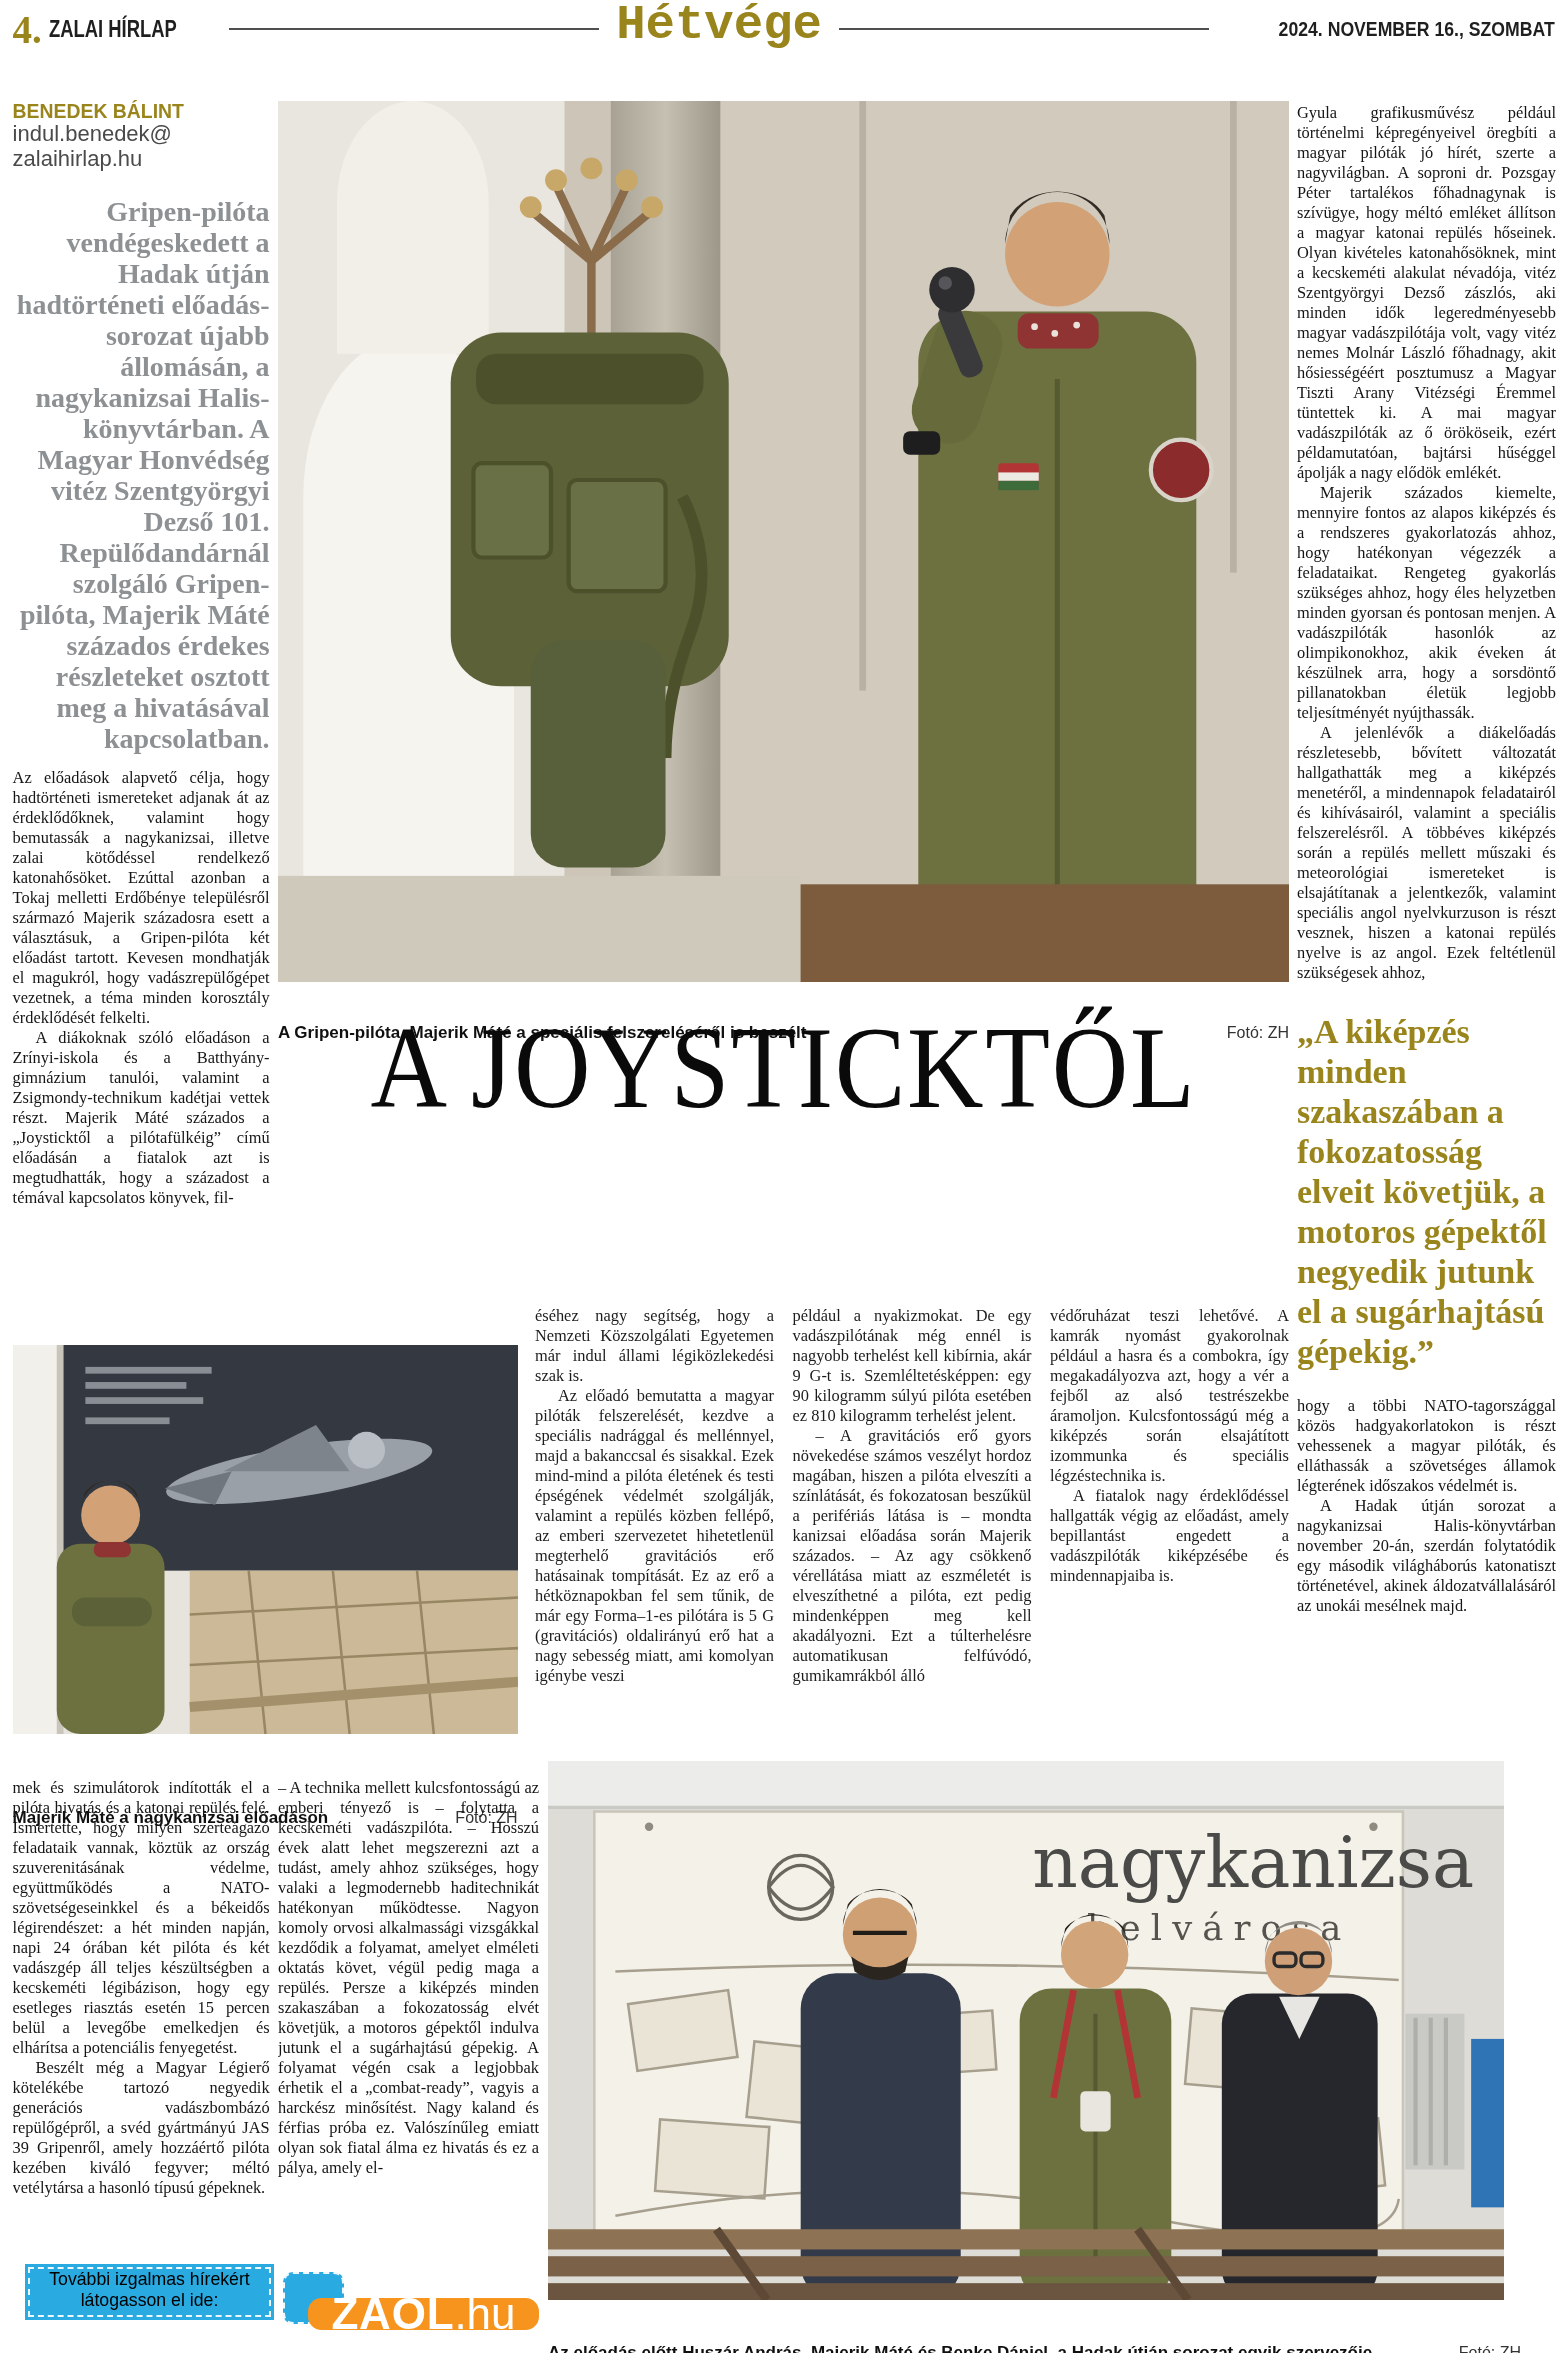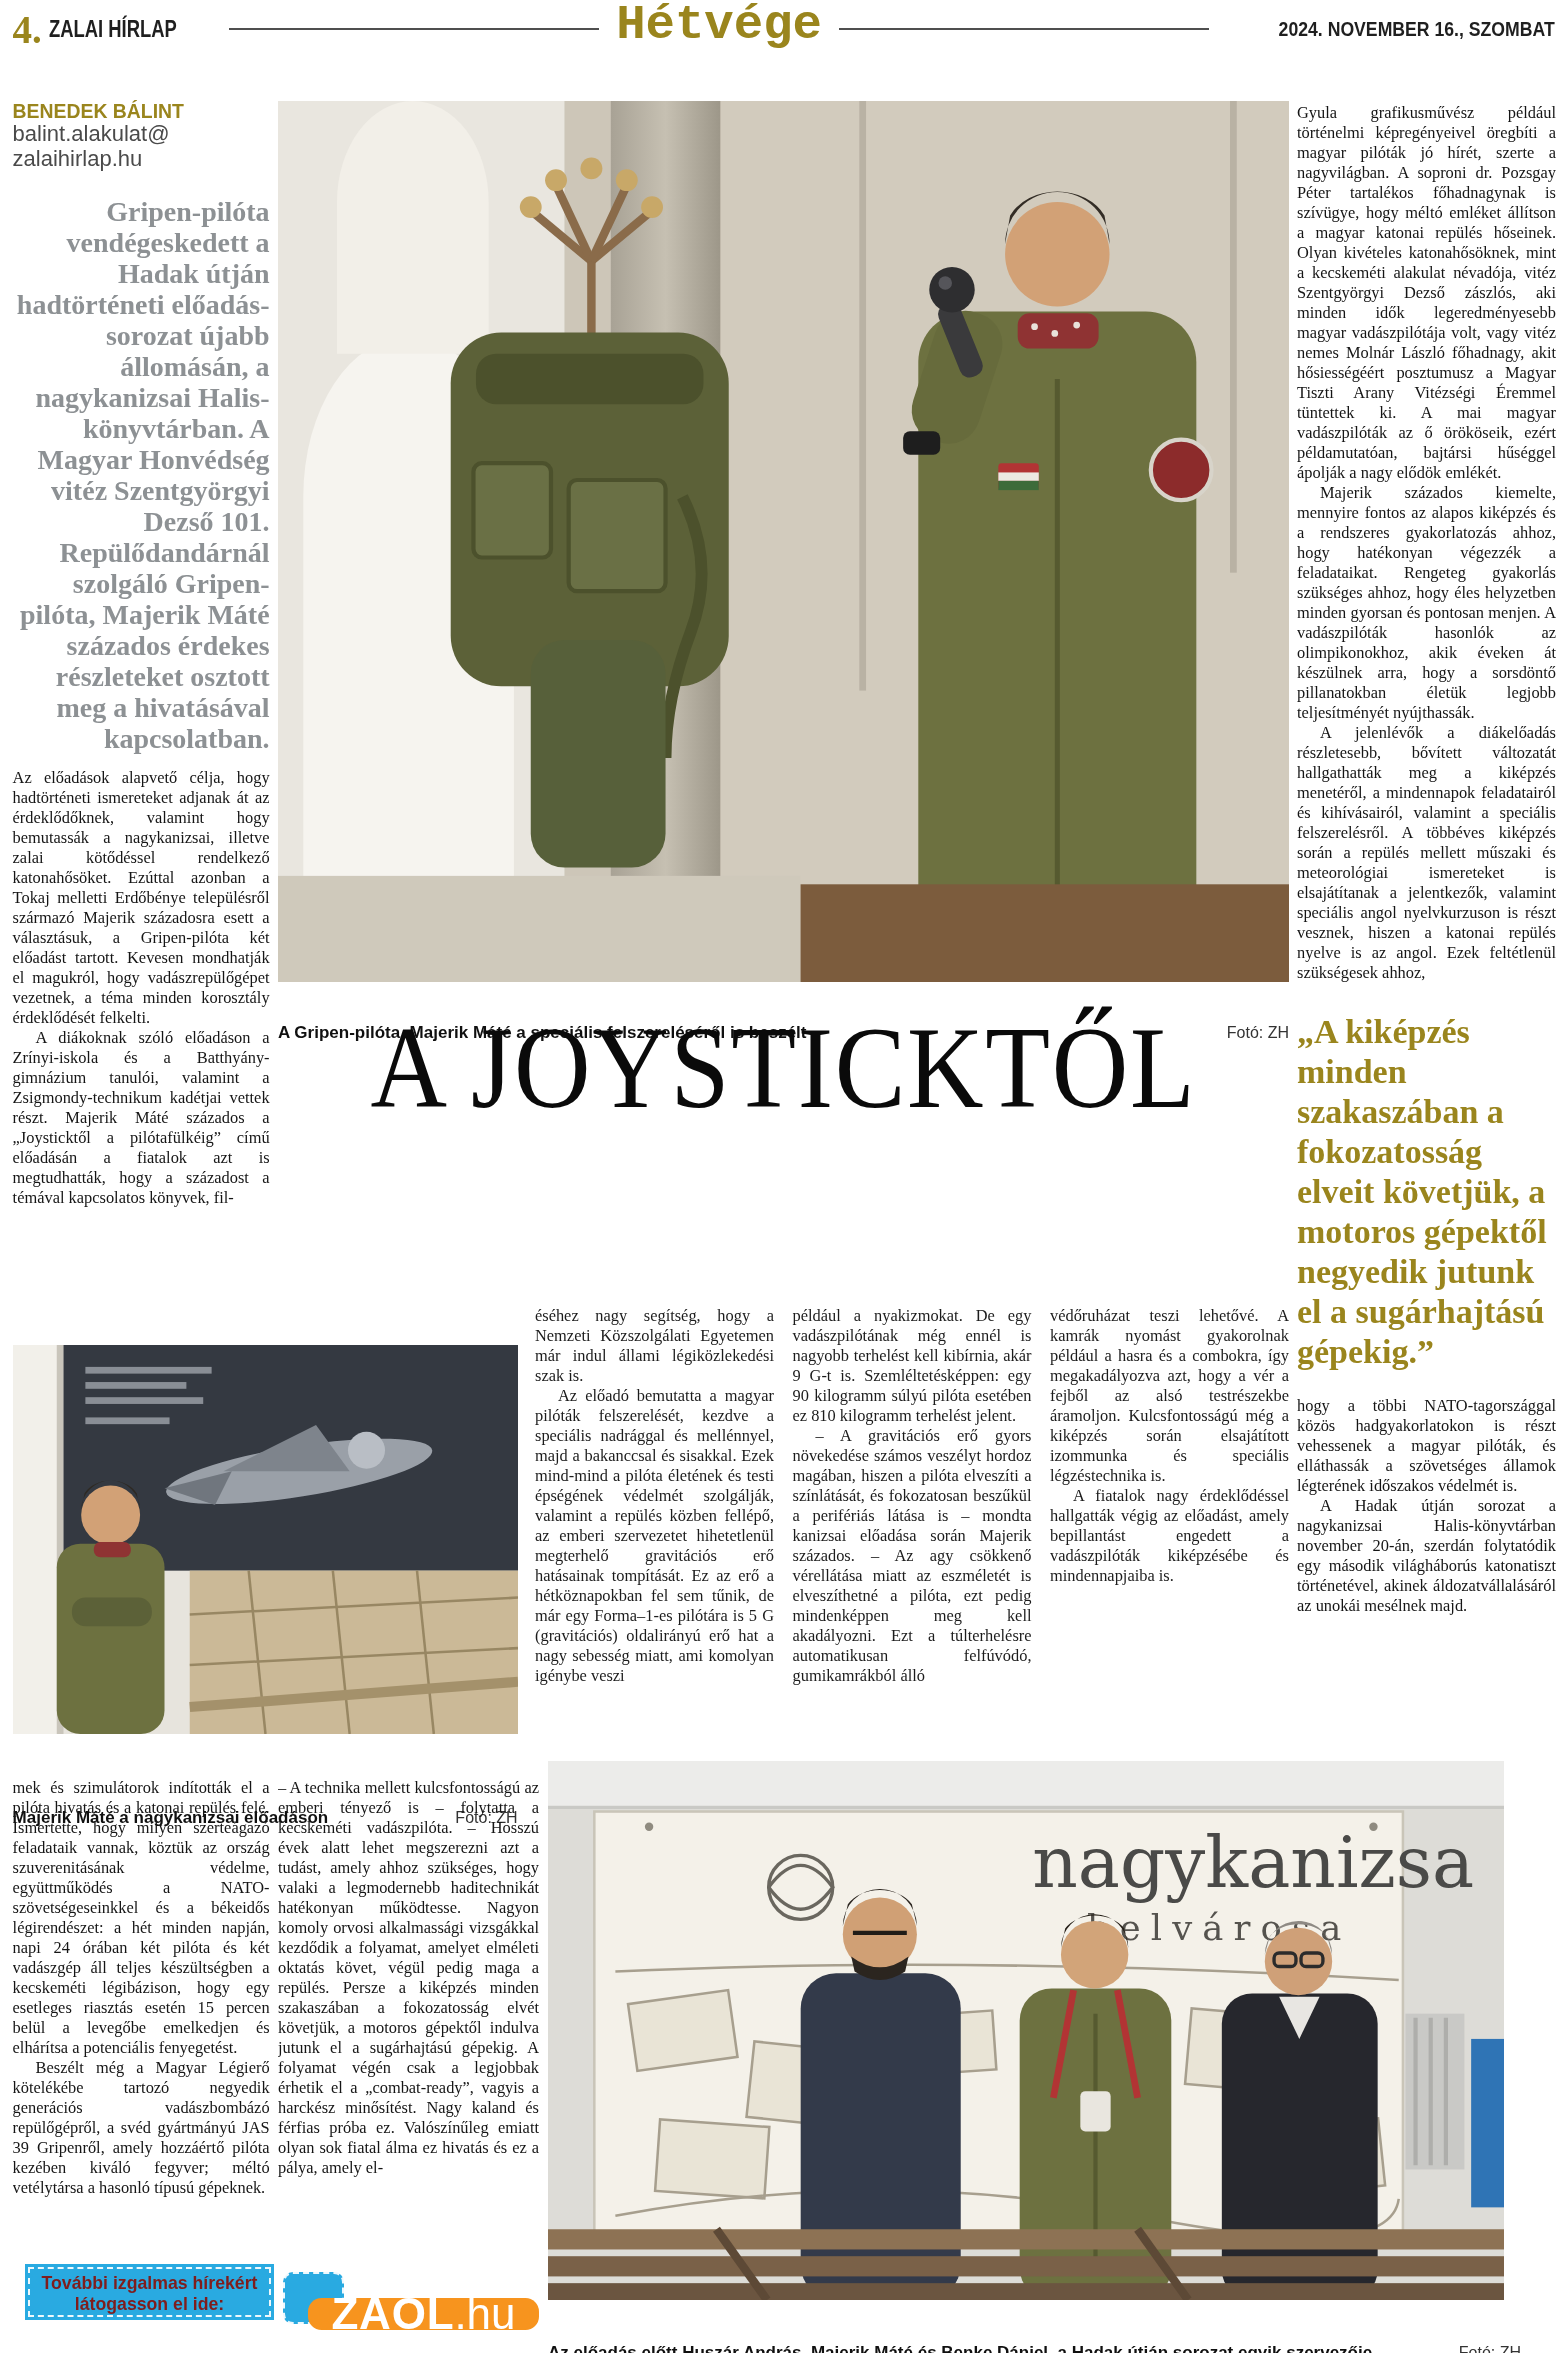--- a/index.html
+++ b/index.html
@@ -56,22 +56,22 @@
          margin:29px 0 23.6px 0;text-indent:0 !important;}
 
   
   .blcol{left:12.6px;top:1778px;width:257px;height:477px;overflow:hidden;}
   .bmcol{left:278px;top:1778px;width:261px;height:477px;overflow:hidden;}
 
   
   .promo{position:absolute;left:25px;top:2264px;width:249px;height:56px;background:#29aae1;
          box-sizing:border-box;padding:3.4px;cursor:pointer;}
   .promo .inner{width:100%;height:100%;box-sizing:border-box;border:2.5px dashed rgba(255,255,255,.92);
-         display:flex;flex-direction:column;align-items:center;justify-content:flex-end;
-         color:#7f1d1d;font-family:"Liberation Sans",sans-serif;font-weight:bold;font-size:17.7px;line-height:21px;
+         display:flex;flex-direction:column;align-items:center;justify-content:flex-start;
+         color:#000000;font-family:"Liberation Sans",sans-serif;font-weight:normal;font-size:17.7px;line-height:21px;
          text-align:center;}
   .zaol{position:absolute;left:283px;top:2266px;width:256px;height:64px;cursor:pointer;}
   .zaol .blue{position:absolute;left:0;top:5.9px;width:61px;height:52px;background:#29aae1;border-radius:10px;
          box-sizing:border-box;border:2.5px dashed rgba(255,255,255,.92);}
   .zaol .orange{position:absolute;left:25px;top:0;right:0;bottom:0;background:#f7941e;border-radius:13.5px;
          display:flex;align-items:center;justify-content:center;color:#ffffff;
          font-family:"Liberation Sans",sans-serif;font-size:44px;line-height:1;margin-top:32px;}
   .zaol .orange b{font-weight:bold;letter-spacing:0.8px;}
   .zaol .orange span{font-weight:normal;}
 </style>
@@ -85,21 +85,21 @@
     <div class="brand">ZALAI HÍRLAP</div>
     <div class="rule"></div>
     <div class="section">Hétvége</div>
     <div class="rule"></div>
     <div class="hdate">2024. NOVEMBER 16., SZOMBAT</div>
   </div>
 
   <div class="col leftcol">
     <div class="byline-name">BENEDEK BÁLINT</div>
     <div class="byline-mail">
-      <div>balint.alakulat@</div>
+      <div>indul.benedek@</div>
       <div>zalaihirlap.hu</div>
     </div>
     <div class="lead">Gripen-pilóta vendégeskedett a Hadak útján hadtörténeti előadás-sorozat újabb állomásán, a nagykanizsai Halis-könyvtárban. A Magyar Honvédség vitéz Szentgyörgyi Dezső 101. Repülődandárnál szolgáló Gripen-pilóta, Majerik Máté százados érdekes részleteket osztott meg a hivatásával kapcsolatban.</div>
     <div class="leftbody">
       <p>Az előadások alapvető célja, hogy hadtörténeti ismereteket adjanak át az érdeklődőknek, valamint hogy bemutassák a nagykanizsai, illetve zalai kötődéssel rendelkező katonahősöket. Ezúttal azonban a Tokaj melletti Erdőbénye településről származó Majerik századosra esett a választásuk, a Gripen-pilóta két előadást tartott. Kevesen mondhatják el magukról, hogy vadászrepülőgépet vezetnek, a téma minden korosztály érdeklődését felkelti.</p>
       <p>A diákoknak szóló előadáson a Zrínyi-iskola és a Batthyány-gimnázium tanulói, valamint a Zsigmondy-technikum kadétjai vettek részt. Majerik Máté százados a „Joysticktől a pilótafülkéig” című előadásán a fiatalok azt is megtudhatták, hogy a századost a témával kapcsolatos könyvek, fil-</p>
     </div>
   </div>
 
   <div class="photo" style="left:278px;top:101px;width:1011px;height:881px;">

